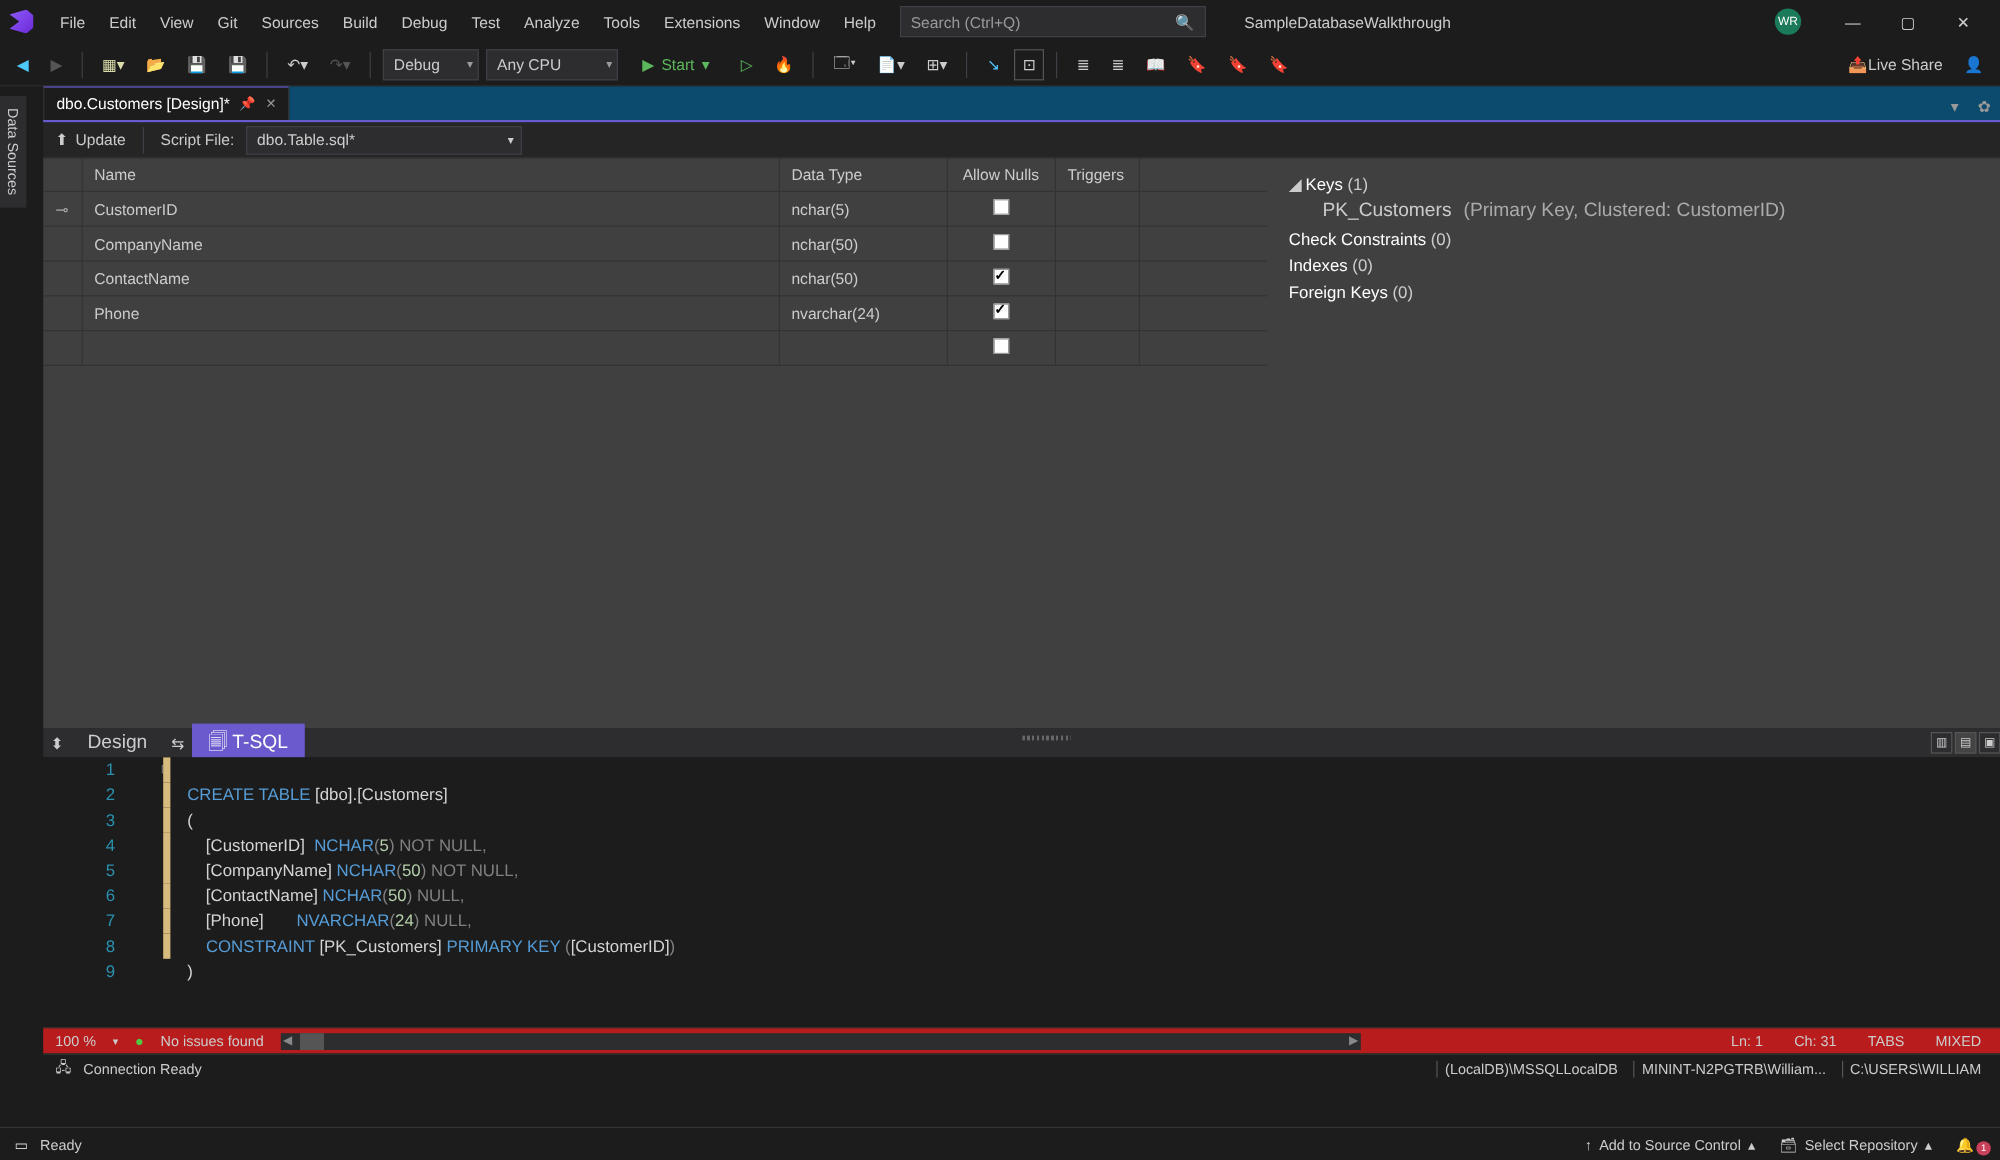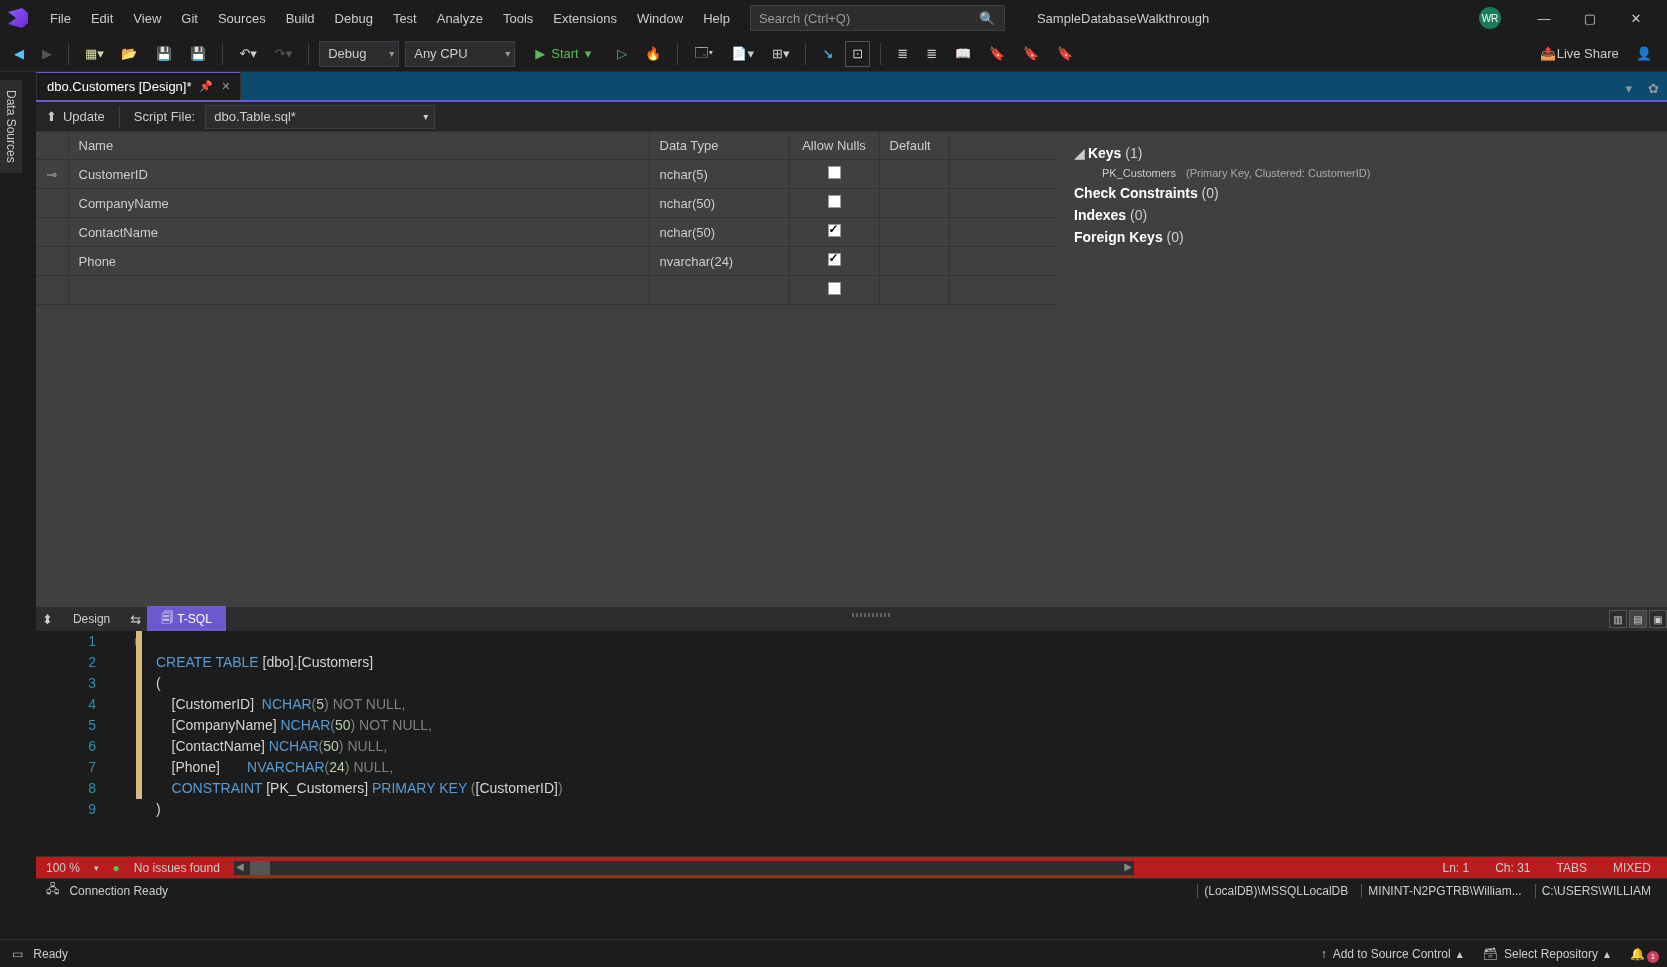--- a/index.html
+++ b/index.html
@@ -42,29 +42,29 @@
 .grid th { text-align:left; font-weight:400; padding:6px 10px; color:#CCCCCC; border:1px solid #333; border-top:none; border-left:none;}
 .grid th:first-child { width:32px; border-left:none;}
 .grid td { padding:6px 10px; border:1px solid #333; border-left:none; color:#CCCCCC;}
 .grid td:first-child { width:32px; text-align:center; color:#999; border-left:none;}
 .grid .key-icon { color:#AAAAAA; }
 .chk { width:13px; height:13px; border:1px solid #999; display:inline-block; background:#fff; position:relative;}
 .chk.checked::after { content:"✓"; position:absolute; top:-3px; left:0; color:#000; font-size:12px; font-weight:bold;}
 .grid td.center { text-align:center;}
 
 .props { flex:1; padding:10px 18px; color:#fff; font-size:14px;}
-.props .hdr { font-weight:bold; }
+.props .hdr { font-weight:normal; }
 .props .row { padding:3px 0;}
 .props .count { color:#CCC; font-weight:normal;}
-.props .child { padding-left:28px; color:#CCC; font-weight:normal; font-size:11px;}
+.props .child { padding-left:28px; color:#CCC; font-weight:normal; font-size:16px;}
 .props .child .detail { color:#AAA; margin-left:10px;}
 .props .tri { display:inline-block; width:10px; color:#CCC;}
 
 .split-tabs { margin-left:36px; height:24px; background:#2D2D30; display:flex; align-items:center; position:relative;}
-.st { padding:3px 14px; font-size:12px; color:#CCC; cursor:pointer; display:flex; align-items:center; gap:4px;justify-content:center;}
+.st { padding:3px 14px; font-size:16px; color:#CCC; cursor:pointer; display:flex; align-items:center; gap:4px;justify-content:center;}
 .st.active { background:#6A5ACD; color:#fff;}
 .st-icon { padding:3px 6px;}
 .grip { position:absolute; left:50%; top:6px; width:40px; height:4px; background:repeating-linear-gradient(90deg,#666 0 2px,transparent 2px 4px);}
 .split-tabs .right-icons { margin-left:auto; display:flex;}
 .split-tabs .right-icons div { width:18px; height:18px; border:1px solid #555; margin-left:2px; display:flex; align-items:center; justify-content:center; font-size:10px; cursor:pointer;}
 
 .code-area { margin-left:36px; background:#1C1C1C; font-family:Consolas,monospace; font-size:14px; line-height:21px; position:relative; height:225px; overflow:hidden;}
 .gutter { position:absolute; left:0; top:0; width:70px; text-align:right; color:#2B91AF; padding-right:10px;}
 .gutter div { height:21px; }
 .modbar { position:absolute; left:100px; top:0; width:6px;}
@@ -193,21 +193,21 @@
 
 <div class="design-area">
   <div class="grid-wrap">
     <table class="grid">
       <thead>
           <tr>
         <th></th>
         <th>Name</th>
         <th style="width:140px">Data Type</th>
         <th style="width:90px;text-align:center">Allow Nulls</th>
-        <th style="width:70px">Default</th>
+        <th style="width:70px">Triggers</th>
         <th style="border-right:none"></th>
       </tr>
         </thead>
       <tbody id="grid-body">
           <tr>
             <td><span class="key-icon">⊸</span></td>
   <td>CustomerID</td>
   <td>nchar(5)</td>
   <td class="center"><span class="chk "></span></td>
   <td></td>

